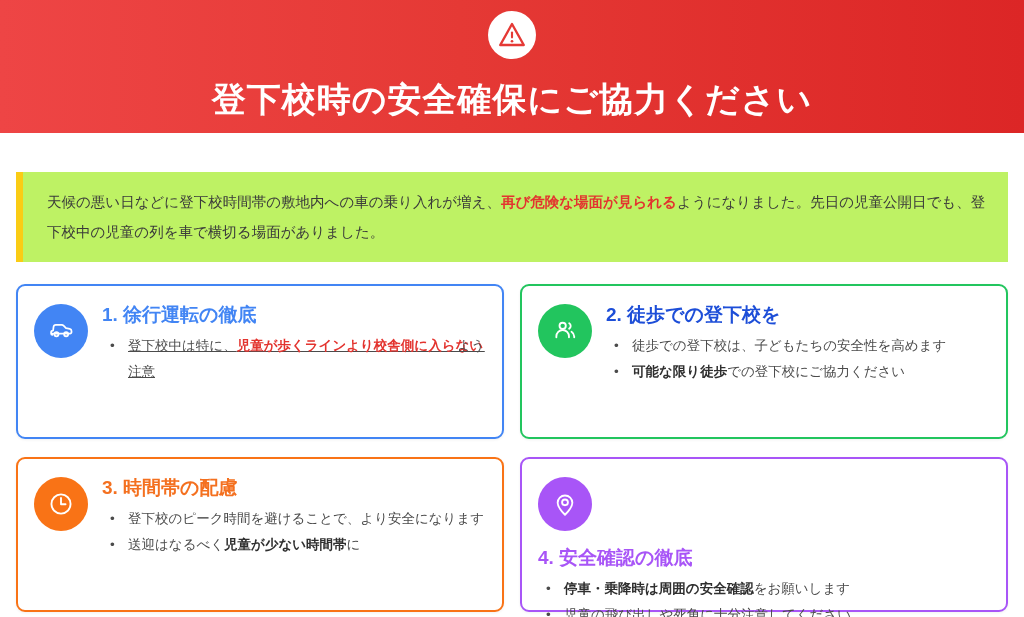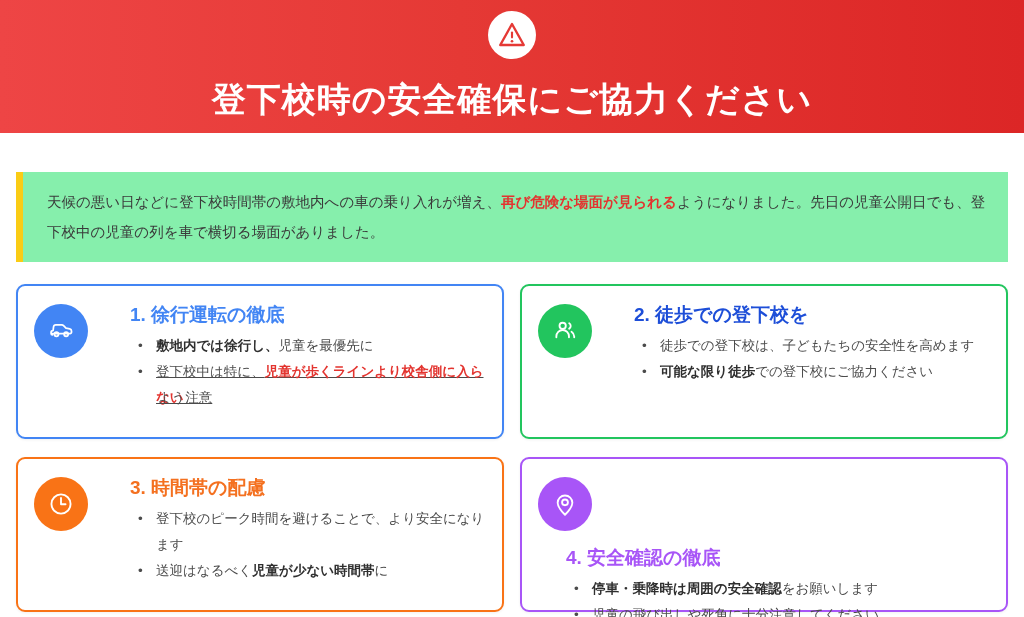--- a/index.html
+++ b/index.html
@@ -47,21 +47,21 @@
     white-space: nowrap;
   }
 
   
   .content {
     padding: 39px 16px 0 16px;
   }
 
   
   .notice {
-    background: #86efac;
+    background: #bef264;
     border-left: 7px solid #facc15;
     padding: 16px 22px 18px 24px;
     font-size: 14.5px;
     line-height: 2.05;
     color: #3a3a3a;
     height: 90px;
   }
 
   .notice .hl {
     color: #e3342f;
@@ -99,21 +99,21 @@
     flex: 0 0 auto;
     display: flex;
     align-items: center;
     justify-content: center;
     margin-top: 2px;
   }
   .card.green  .card-icon { background: #22c55e; }
   .card.orange .card-icon { background: #f97316; }
   .card.purple .card-icon { background: #a855f7; }
 
-  .card-body { flex: 1 1 auto; min-width: 0; margin-left: 28px; }
+  .card-body { flex: 1 1 auto; min-width: 0; }
 
   .card-title {
     font-size: 19px;
     font-weight: bold;
     color: #4285f4;
     line-height: 1.35;
     margin-bottom: 5px;
   }
   .card.green  .card-title { color: #1d4ed8; }
   .card.orange .card-title { color: #f4701f; }
@@ -170,21 +170,20 @@
       <div class="card-icon">
         <svg width="28" height="28" viewBox="0 0 24 24" aria-hidden="true">
           <path d="M4.2 14.2 h15.6 a1.2 1.2 0 0 0 1.2-1.2 v-1.1 c0-.9-.6-1.6-1.5-1.8 l-3.2-.6 -2.1-2.1 a2.2 2.2 0 0 0-1.6-.65 H7.6 a2 2 0 0 0-2 1.8 l-.35 3.0 -1.0 .35 a1.1 1.1 0 0 0-.75 1.05 v1.1 a1.2 1.2 0 0 0 1.2 1.2 z" fill="none" stroke="#ffffff" stroke-width="1.5" stroke-linejoin="round"></path>
           <circle cx="8.1" cy="14.8" r="1.75" fill="none" stroke="#ffffff" stroke-width="1.5"></circle>
           <circle cx="16.4" cy="14.8" r="1.75" fill="none" stroke="#ffffff" stroke-width="1.5"></circle>
         </svg>
       </div>
       <div class="card-body">
         <div class="card-title">1. 徐行運転の徹底</div>
         <ul class="bullets">
-          <li><span class="b">敷地内では徐行し、</span><span>児童を最優先に</span></li>
           <li class="wrap"><span>登下校中は特に、</span><span class="r">児童が歩くラインより校舎側に入らない</span><span class="tail">よう注意</span></li>
         </ul>
       </div>
     </div>
 
     <div class="card green">
       <div class="card-icon">
         <svg width="28" height="28" viewBox="0 0 24 24" aria-hidden="true">
           <circle cx="10" cy="7.6" r="2.7" fill="none" stroke="#ffffff" stroke-width="1.6"></circle>
           <path d="M4.6 17.4 v-.9 a5.4 5.4 0 0 1 10.8 0 v.9" fill="none" stroke="#ffffff" stroke-width="1.6" stroke-linecap="round"></path>

